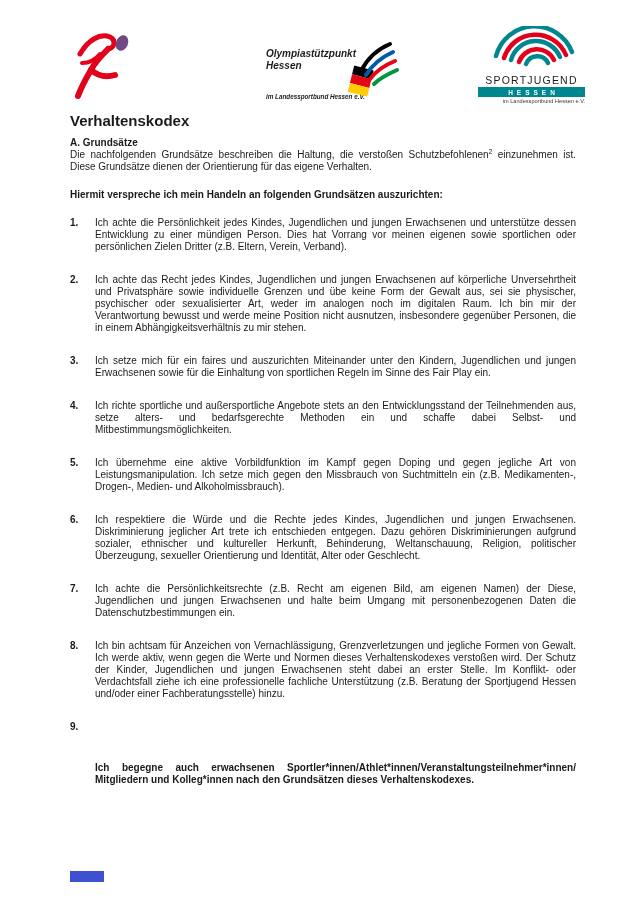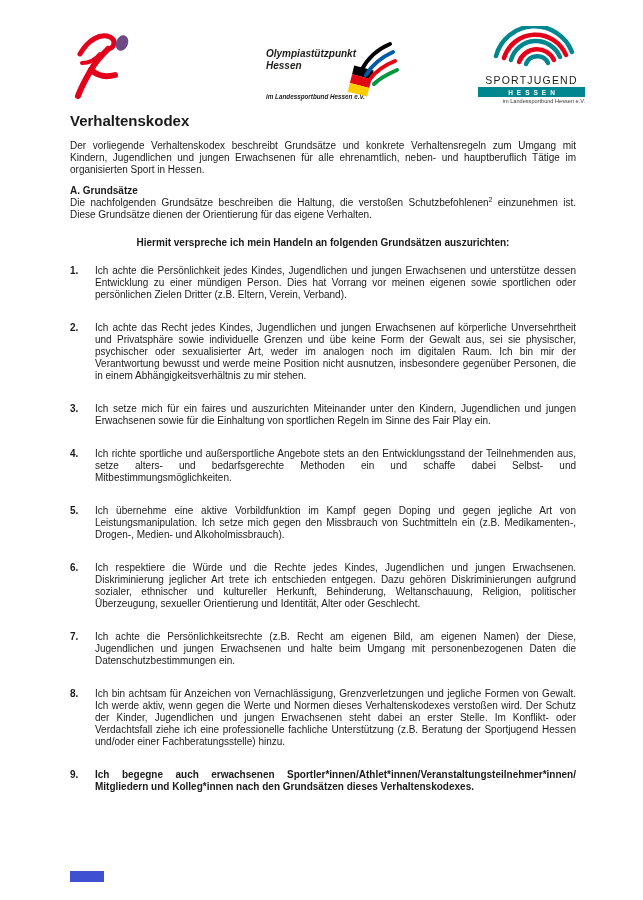--- a/index.html
+++ b/index.html
@@ -22,26 +22,26 @@
   .sj-sub{margin-top:1px;font-size:5.6px;color:#3a3a3a;text-align:right;}
 
   
   .content{position:absolute;left:70px;top:0;width:506px;font-size:10px;line-height:12px;
            text-align:justify;}
   .doc-title{margin:114px 0 0 0;font-size:15px;line-height:14px;font-weight:bold;text-align:left;}
   .intro{margin:12px 0 0 0;}
   .sec-head{margin:9px 0 0 0;font-size:10px;line-height:12px;font-weight:bold;text-align:left;}
   .sec-body{margin:0;}
   .sec-body sup{font-size:6.5px;line-height:0;}
-  .promise{margin:16px 0 0 0;font-weight:bold;text-align:center;}
+  .promise{margin:16px 0 0 0;font-weight:bold;text-align:left;}
   .list{margin-top:16px;}
   .item{display:flex;margin-bottom:21px;}
   .item .num{width:25px;flex-shrink:0;font-weight:bold;}
   .item .itxt{margin:0;flex:1;text-align:justify;}
-  .item.bold .itxt{font-weight:bold;}
+  .item.bold .itxt{font-weight:bold;margin-top:41px;}
 
   .footer-mark{position:absolute;left:70px;top:871px;width:34px;height:11px;background:#3f51d1;}
 </style>
 </head>
 <body>
 
 <div class="page">
 
   <header class="logos">
 
@@ -92,21 +92,20 @@
       <div class="sj-word">SPORTJUGEND</div>
       <div class="sj-bar">HESSEN</div>
       <div class="sj-sub">im Landessportbund Hessen e.V.</div>
     </div>
 
   </header>
 
   <main class="content">
     <h1 class="doc-title">Verhaltenskodex</h1>
 
-    <p class="intro">Der vorliegende Verhaltenskodex beschreibt Grundsätze und konkrete Verhaltensregeln zum Umgang mit Kindern, Jugendlichen und jungen Erwachsenen für alle ehrenamtlich, neben- und hauptberuflich Tätige im organisierten Sport in Hessen.</p>
 
     <h2 class="sec-head">A. Grundsätze</h2>
     <p class="sec-body"><span>Die nachfolgenden Grundsätze beschreiben die Haltung, die verstoßen Schutzbefohlenen</span><sup>2</sup><span> einzunehmen ist. Diese Grundsätze dienen der Orientierung für das eigene Verhalten.</span></p>
 
     <p class="promise">Hiermit verspreche ich mein Handeln an folgenden Grundsätzen auszurichten:</p>
 
     <div class="list">
       <div class="item">
         <span class="num">1.</span>
         <p class="itxt">Ich achte die Persönlichkeit jedes Kindes, Jugendlichen und jungen Erwachsenen und unterstütze dessen Entwicklung zu einer mündigen Person. Dies hat Vorrang vor meinen eigenen sowie sportlichen oder persönlichen Zielen Dritter (z.B. Eltern, Verein, Verband).</p>

